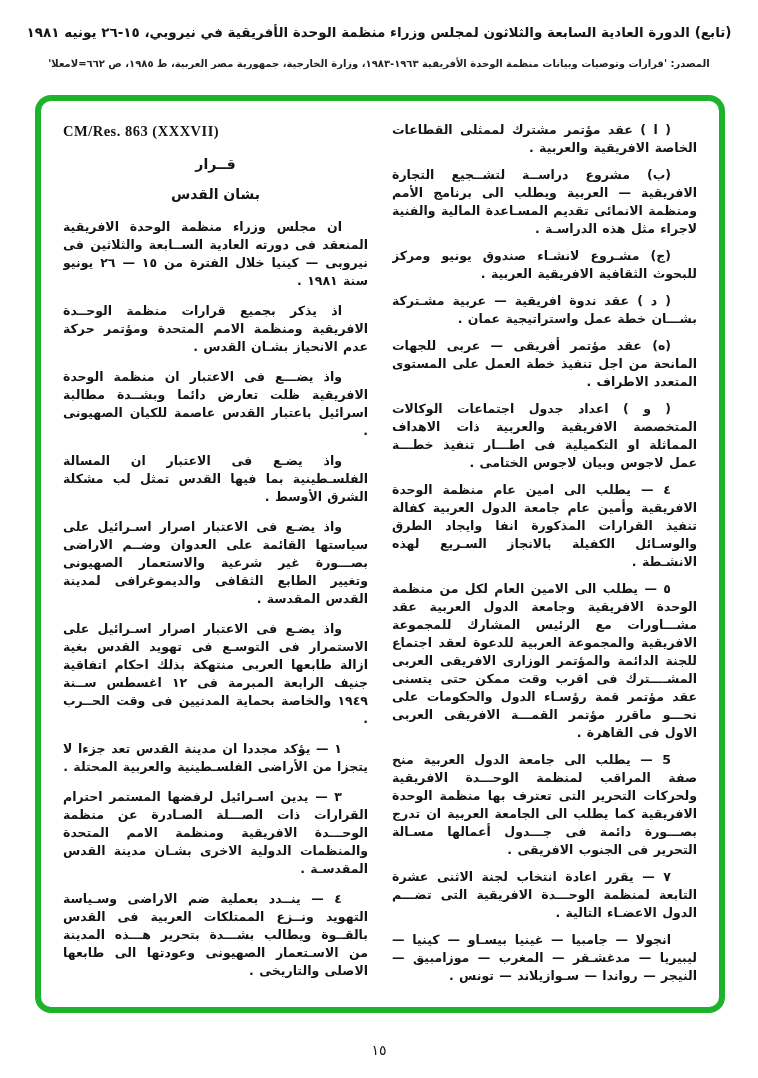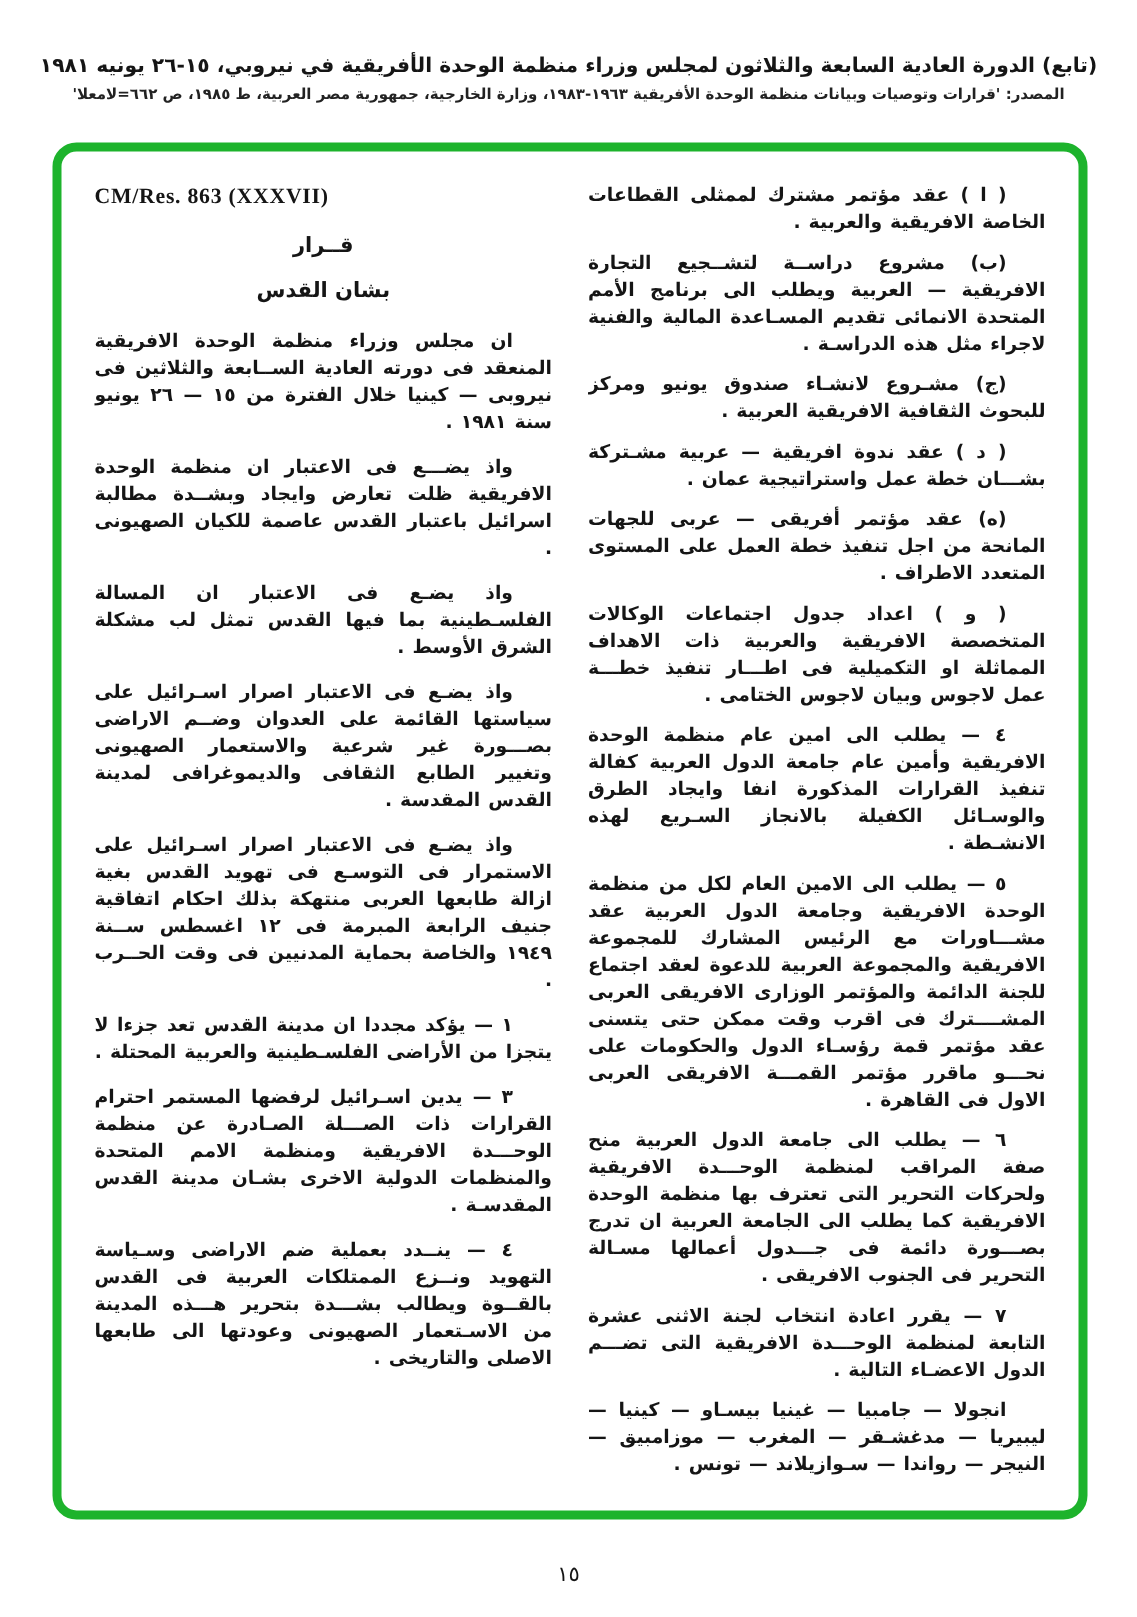--- a/index.html
+++ b/index.html
@@ -6,21 +6,21 @@
   body{
     width:758px;height:1078px;position:relative;overflow:hidden;
     background:#ffffff;color:#151515;
     font-family:"DejaVu Sans", sans-serif;
   }
   
   .hdr{
     position:absolute;left:0;right:0;text-align:center;direction:rtl;
     font-weight:bold;
   }
-  .hdr-1{top:36px;font-size:13.5px;letter-spacing:.2px;}
+  .hdr-1{top:24px;font-size:13.5px;letter-spacing:.2px;}
   .hdr-2{top:58px;font-size:10px;color:#222;}
   
   .frame{
     position:absolute;left:35px;top:95px;width:690px;height:918px;
     border:6px solid #1db32c;border-radius:16px;background:#fff;
     box-sizing:border-box;padding:20px 22px 10px 22px;
   }
   .cols{display:flex;flex-direction:row;gap:24px;height:100%;}
   .col{flex:1 1 0;overflow:hidden;direction:rtl;}
   .col-left{padding-top:2px;}
@@ -51,41 +51,42 @@
 
 <div class="frame">
   <div class="cols">
 
     <div class="col col-left">
       <p class="resnum">CM/Res. 863 (XXXVII)</p>
       <p class="rtitle">قــرار</p>
       <p class="rsub">بشان القدس</p>
       <div>
           <p class="para">ان مجلس وزراء منظمة الوحدة الافريقية المنعقد فى دورته العادية الســابعة والثلاثين فى نيروبى — كينيا خلال الفترة من ١٥ — ٢٦ يونيو سنة ١٩٨١ .</p>
-          <p class="para">واذ يضـــع فى الاعتبار ان منظمة الوحدة الافريقية ظلت تعارض وايجاد وبشــدة مطالبة اسرائيل باعتبار القدس عاصمة للكيان الصهيونى .</p>
+          <p class="para">اذ يذكر بجميع قرارات منظمة الوحــدة الافريقية ومنظمة الامم المتحدة ومؤتمر حركة عدم الانحياز بشـان القدس .</p>
+          <p class="para">واذ يضـــع فى الاعتبار ان منظمة الوحدة الافريقية ظلت تعارض دائما وبشــدة مطالبة اسرائيل باعتبار القدس عاصمة للكيان الصهيونى .</p>
           <p class="para">واذ يضـع فى الاعتبار ان المسالة الفلسـطينية بما فيها القدس تمثل لب مشكلة الشرق الأوسط .</p>
           <p class="para">واذ يضـع فى الاعتبار اصرار اسـرائيل على سياستها القائمة على العدوان وضــم الاراضى بصـــورة غير شرعية والاستعمار الصهيونى وتغيير الطابع الثقافى والديموغرافى لمدينة القدس المقدسة .</p>
           <p class="para">واذ يضـع فى الاعتبار اصرار اسـرائيل على الاستمرار فى التوسـع فى تهويد القدس بغية ازالة طابعها العربى منتهكة بذلك احكام اتفاقية جنيف الرابعة المبرمة فى ١٢ اغسطس ســنة ١٩٤٩ والخاصة بحماية المدنيين فى وقت الحــرب .</p>
           <p class="para">١ — يؤكد مجددا ان مدينة القدس تعد جزءا لا يتجزا من الأراضى الفلسـطينية والعربية المحتلة .</p>
           <p class="para">٣ — يدين اسـرائيل لرفضها المستمر احترام القرارات ذات الصـــلة الصـادرة عن منظمة الوحـــدة الافريقية ومنظمة الامم المتحدة والمنظمات الدولية الاخرى بشـان مدينة القدس المقدسـة .</p>
           <p class="para">٤ — ينــدد بعملية ضم الاراضى وسـياسة التهويد ونــزع الممتلكات العربية فى القدس بالقــوة ويطالب بشـــدة بتحرير هـــذه المدينة من الاسـتعمار الصهيونى وعودتها الى طابعها الاصلى والتاريخى .</p>
         </div>
     </div>
 
     <div class="col col-right">
       <div>
           <p class="para">( ا ) عقد مؤتمر مشترك لممثلى القطاعات الخاصة الافريقية والعربية .</p>
-          <p class="para">(ب) مشروع دراســة لتشــجيع التجارة الافريقية — العربية ويطلب الى برنامج الأمم المتحدة الانمائى تقديم المسـاعدة المالية والفنية لاجراء مثل هذه الدراسـة .</p>
+          <p class="para">(ب) مشروع دراســة لتشــجيع التجارة الافريقية — العربية ويطلب الى برنامج الأمم ومنظمة الانمائى تقديم المسـاعدة المالية والفنية لاجراء مثل هذه الدراسـة .</p>
           <p class="para">(ج) مشـروع لانشـاء صندوق يونيو ومركز للبحوث الثقافية الافريقية العربية .</p>
           <p class="para">( د ) عقد ندوة افريقية — عربية مشـتركة بشـــان خطة عمل واستراتيجية عمان .</p>
           <p class="para">(ه) عقد مؤتمر أفريقى — عربى للجهات المانحة من اجل تنفيذ خطة العمل على المستوى المتعدد الاطراف .</p>
           <p class="para">( و ) اعداد جدول اجتماعات الوكالات المتخصصة الافريقية والعربية ذات الاهداف المماثلة او التكميلية فى اطـــار تنفيذ خطـــة عمل لاجوس وبيان لاجوس الختامى .</p>
           <p class="para">٤ — يطلب الى امين عام منظمة الوحدة الافريقية وأمين عام جامعة الدول العربية كفالة تنفيذ القرارات المذكورة انفا وايجاد الطرق والوسـائل الكفيلة بالانجاز السـريع لهذه الانشـطة .</p>
           <p class="para">٥ — يطلب الى الامين العام لكل من منظمة الوحدة الافريقية وجامعة الدول العربية عقد مشـــاورات مع الرئيس المشارك للمجموعة الافريقية والمجموعة العربية للدعوة لعقد اجتماع للجنة الدائمة والمؤتمر الوزارى الافريقى العربى المشــــترك فى اقرب وقت ممكن حتى يتسنى عقد مؤتمر قمة رؤسـاء الدول والحكومات على نحـــو ماقرر مؤتمر القمـــة الافريقى العربى الاول فى القاهرة .</p>
-          <p class="para">٦ — يطلب الى جامعة الدول العربية منح صفة المراقب لمنظمة الوحـــدة الافريقية ولحركات التحرير التى تعترف بها منظمة الوحدة الافريقية كما يطلب الى الجامعة العربية ان تدرج بصـــورة دائمة فى جـــدول أعمالها مسـالة التحرير فى الجنوب الافريقى .</p>
+          <p class="para">5 — يطلب الى جامعة الدول العربية منح صفة المراقب لمنظمة الوحـــدة الافريقية ولحركات التحرير التى تعترف بها منظمة الوحدة الافريقية كما يطلب الى الجامعة العربية ان تدرج بصـــورة دائمة فى جـــدول أعمالها مسـالة التحرير فى الجنوب الافريقى .</p>
           <p class="para">٧ — يقرر اعادة انتخاب لجنة الاثنى عشرة التابعة لمنظمة الوحـــدة الافريقية التى تضـــم الدول الاعضـاء التالية .</p>
           <p class="para">انجولا — جامبيا — غينيا بيسـاو — كينيا — ليبيريا — مدغشـقر — المغرب — موزامبيق — النيجر — رواندا — سـوازيلاند — تونس .</p>
         </div>
     </div>
 
   </div>
 </div>
 
 <div class="pageno">١٥</div>
 

